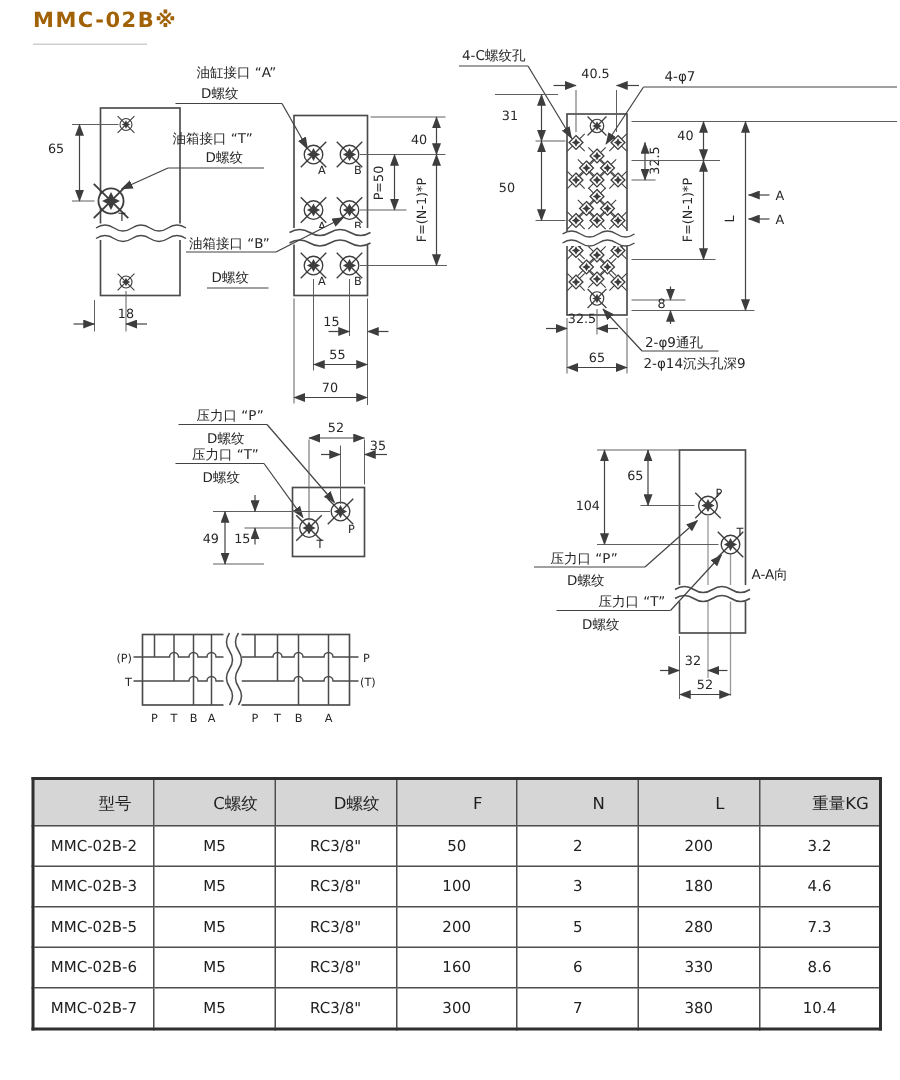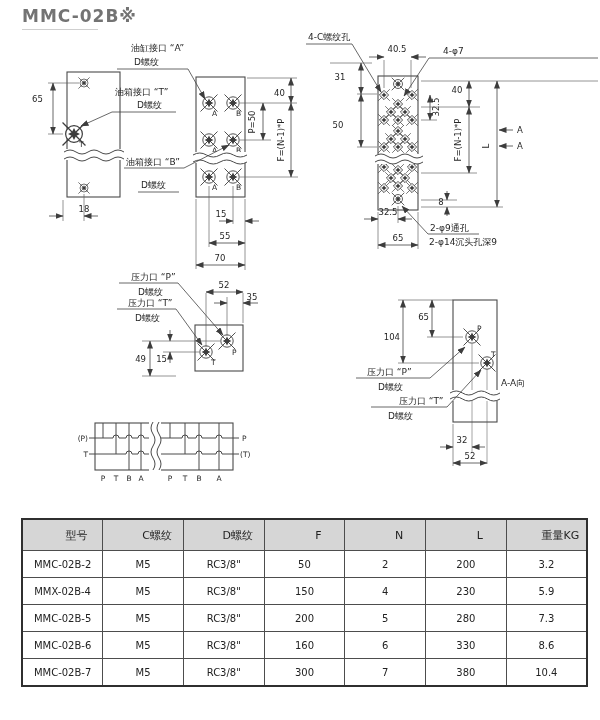--- a/index.html
+++ b/index.html
@@ -1,19 +1,19 @@
 <!DOCTYPE html>
 <html><head>
 <meta charset="utf-8">
 <style>
   html,body{margin:0;padding:0;background:#fff;}
   #page{position:relative;width:600px;height:720px;background:#fff;overflow:hidden;
         font-family:"DejaVu Sans",sans-serif;color:#2a2a2a;}
-  #title{position:absolute;left:22px;top:6px;font-size:17px;font-weight:bold;
-         letter-spacing:1px;color:#737373;}
+  #title{position:absolute;left:22px;top:6px;font-size:14px;font-weight:bold;
+         letter-spacing:1px;color:#a16207;}
   #title-rule{position:absolute;left:22px;top:29px;width:76px;height:1px;background:#cfcfcf;}
   #draw{position:absolute;left:0;top:0;}
   
   .o{fill:none;stroke:#4a4a4a;stroke-width:1.1;}
   .w{fill:none;stroke:#4a4a4a;stroke-width:1;}
   .wb{fill:#fff;stroke:none;}
   .e{stroke:#5a5a5a;stroke-width:0.65;fill:none;}
   .d{stroke:#424242;stroke-width:0.8;fill:none;}
   .cl{stroke:#9a9a9a;stroke-width:0.9;fill:none;}
   .sym{stroke:#3d3d3d;stroke-width:0.9;fill:none;}
@@ -409,27 +409,27 @@
       <tr>
         <td>MMC-02B-2</td>
         <td>M5</td>
         <td>RC3/8"</td>
         <td>50</td>
         <td>2</td>
         <td>200</td>
         <td>3.2</td>
       </tr>
       <tr>
-        <td>MMX-02B-4</td>
+        <td>MMC-02B-3</td>
         <td>M5</td>
         <td>RC3/8"</td>
-        <td>150</td>
-        <td>4</td>
-        <td>230</td>
-        <td>5.9</td>
+        <td>100</td>
+        <td>3</td>
+        <td>180</td>
+        <td>4.6</td>
       </tr>
       <tr>
         <td>MMC-02B-5</td>
         <td>M5</td>
         <td>RC3/8"</td>
         <td>200</td>
         <td>5</td>
         <td>280</td>
         <td>7.3</td>
       </tr>

